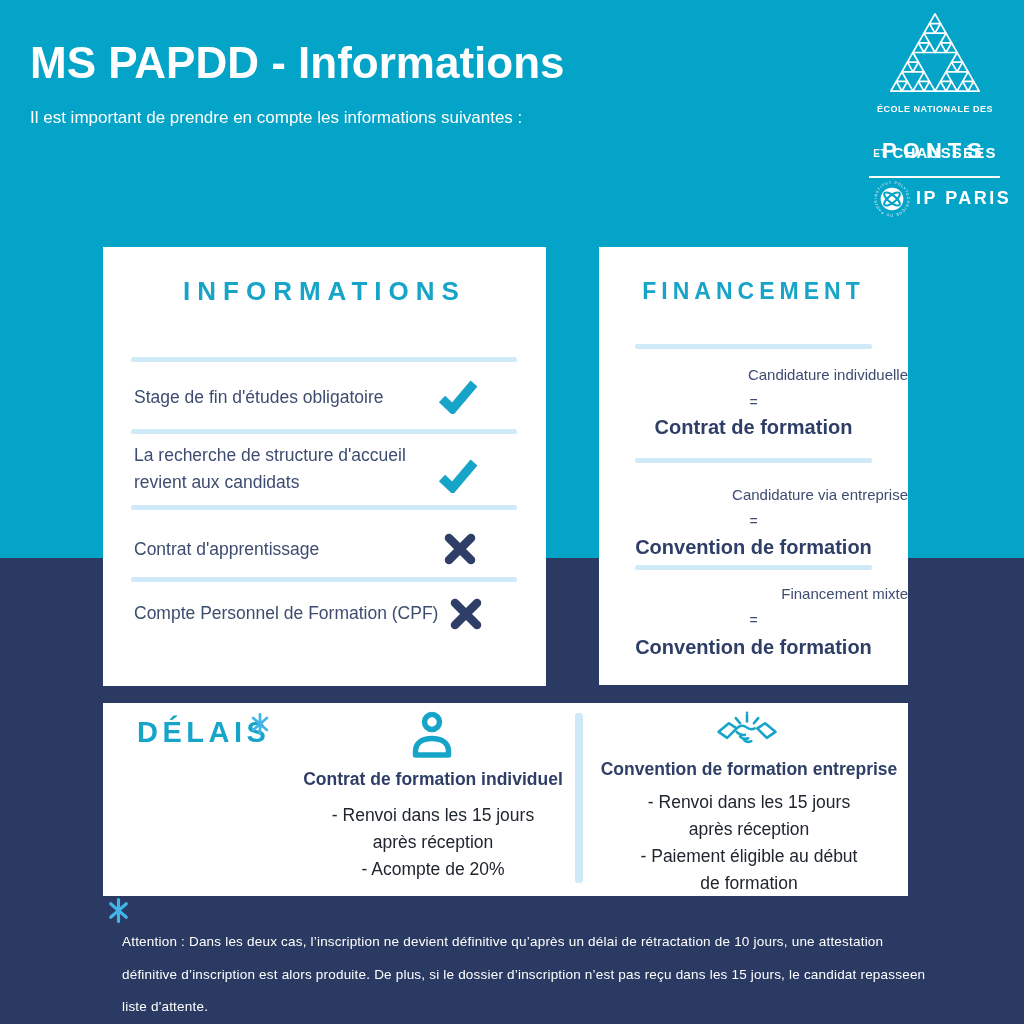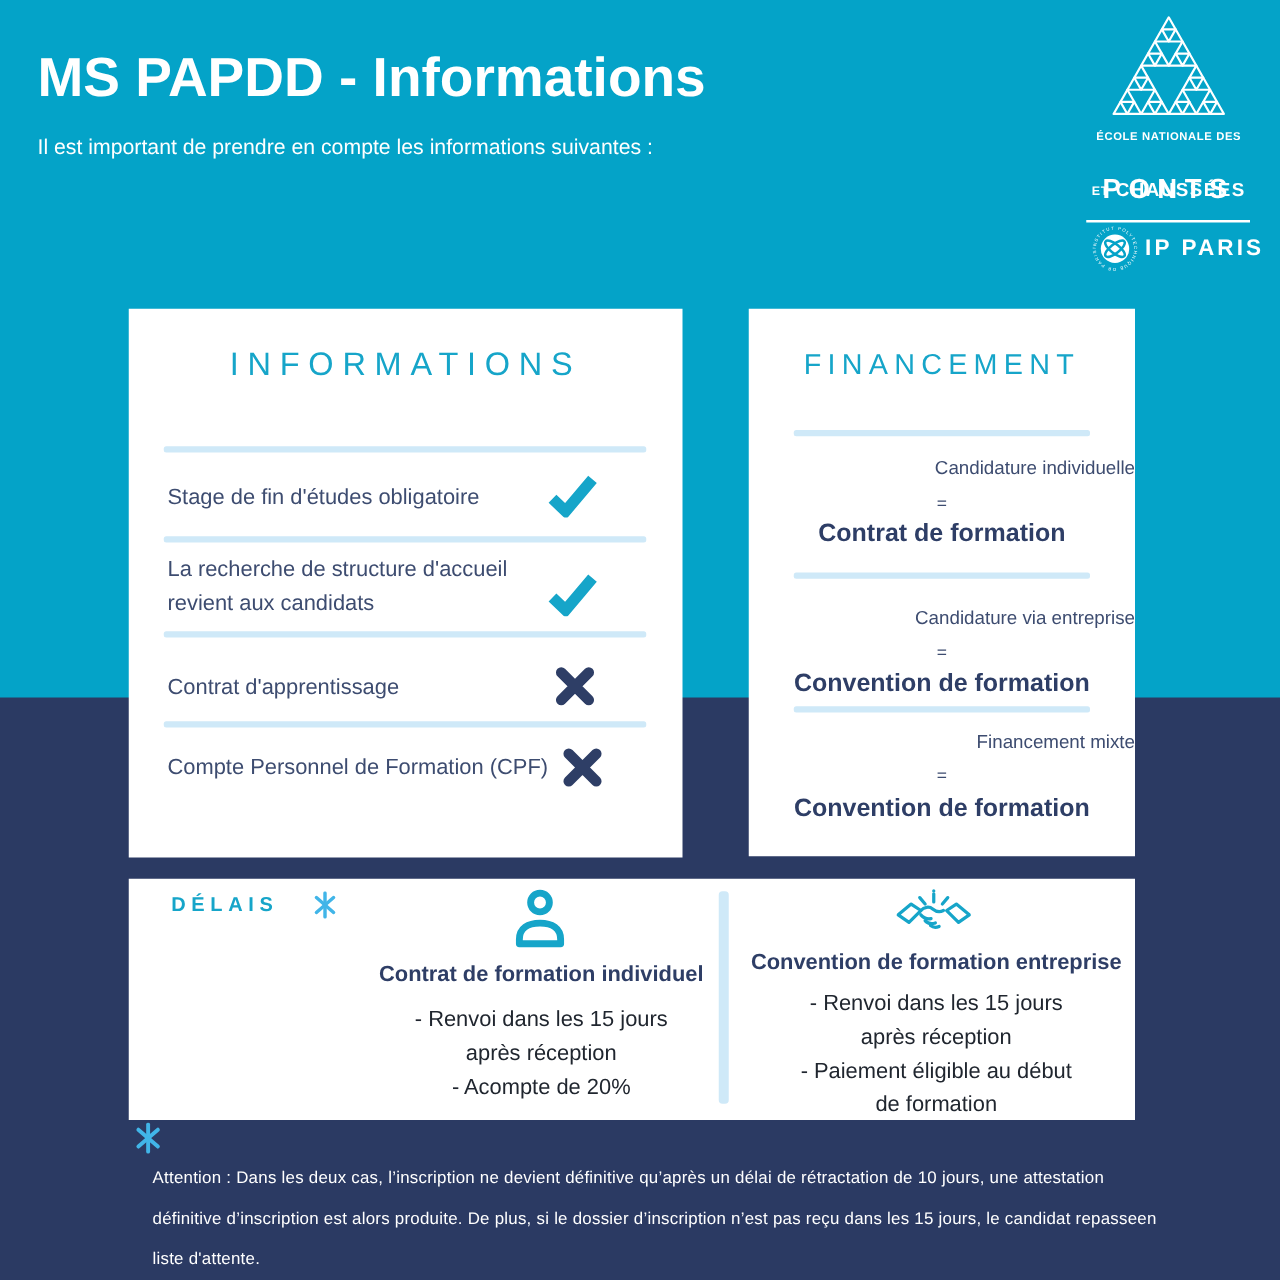--- a/index.html
+++ b/index.html
@@ -22,41 +22,41 @@
               font-weight:bold;letter-spacing:1.2px;color:#fff;}
   .school-sub .et{font-size:10px;font-weight:bold;letter-spacing:.5px;vertical-align:1px;}
   .logo-sep{left:869px;top:176px;width:131px;height:2px;background:#ffffff;}
   .ip-circle{left:872px;top:179px;width:40px;height:40px;}
   .ip-paris{left:916px;top:188px;font-size:18px;font-weight:bold;letter-spacing:2.5px;color:#fff;}
   
   .card{background:#ffffff;}
   .card-info{left:103px;top:247px;width:443px;height:439px;}
   .card-fin{left:599px;top:247px;width:309px;height:438px;}
   .card-delais{left:103px;top:703px;width:805px;height:193px;}
-  .card-title{width:100%;text-align:center;color:#16a5c9;font-weight:normal;}
+  .card-title{width:100%;text-align:center;color:#16a5c9;font-weight:bold;}
   .info-title{top:276px;left:103px;width:443px;font-size:26px;letter-spacing:7px;}
   .fin-title{top:278px;left:599px;width:309px;font-size:23px;letter-spacing:5px;}
   .hdiv{height:5px;background:#cfe9f8;border-radius:2px;}
   .info-div{left:131px;width:386px;}
   .fin-div{left:635px;width:237px;}
   .d1{top:357px;} .d2{top:429px;} .d3{top:505px;} .d4{top:577px;}
   .f1{top:344px;} .f2{top:458px;} .f3{top:565px;}
   .info-text{left:134px;width:320px;font-size:17.5px;color:#3d4c70;line-height:27px;}
   .it1{top:384px;} .it2{top:442px;} .it3{top:536px;} .it4{top:600px;}
   .mark{width:40px;height:34px;}
   .ck1{left:438px;top:380px;} .ck2{left:438px;top:459px;}
   .xm1{left:440px;top:532px;} .xm2{left:446px;top:597px;}
   .fin-label{left:599px;width:309px;text-align:right;font-size:15px;color:#3d4c70;}
   .fin-eq{left:599px;width:309px;text-align:center;font-size:14px;color:#3d4c70;}
   .fin-res{left:599px;width:309px;text-align:center;font-size:20px;font-weight:bold;color:#2e3e66;}
   .g1a{top:366px;} .g1b{top:394px;} .g1c{top:416px;}
   .g2a{top:486px;} .g2b{top:513px;} .g2c{top:536px;}
   .g3a{top:585px;} .g3b{top:612px;} .g3c{top:636px;}
   
-  .delais-title{left:137px;top:716px;font-size:16px;font-weight:bold;letter-spacing:4.5px;color:#16a5c9;}
+  .delais-title{left:137px;top:716px;font-size:29px;font-weight:bold;letter-spacing:4.5px;color:#16a5c9;}
   .delais-star{left:249px;top:713px;width:22px;height:22px;}
   .vdiv{left:575px;top:713px;width:8px;height:170px;background:#cfe9f8;border-radius:3px;}
   .colA{left:283px;width:300px;text-align:center;}
   .colB{left:592px;width:314px;text-align:center;}
   .person{left:410px;top:711px;width:44px;height:48px;}
   .hands{left:716px;top:708px;width:62px;height:46px;}
   .col-head{font-size:17.5px;font-weight:bold;color:#2e3e66;}
   .colA-head{top:769px;} .colB-head{top:759px;}
   .col-lines{font-size:17.5px;color:#20262f;line-height:27px;}
   .colA-lines{top:802px;} .colB-lines{top:789px;}

